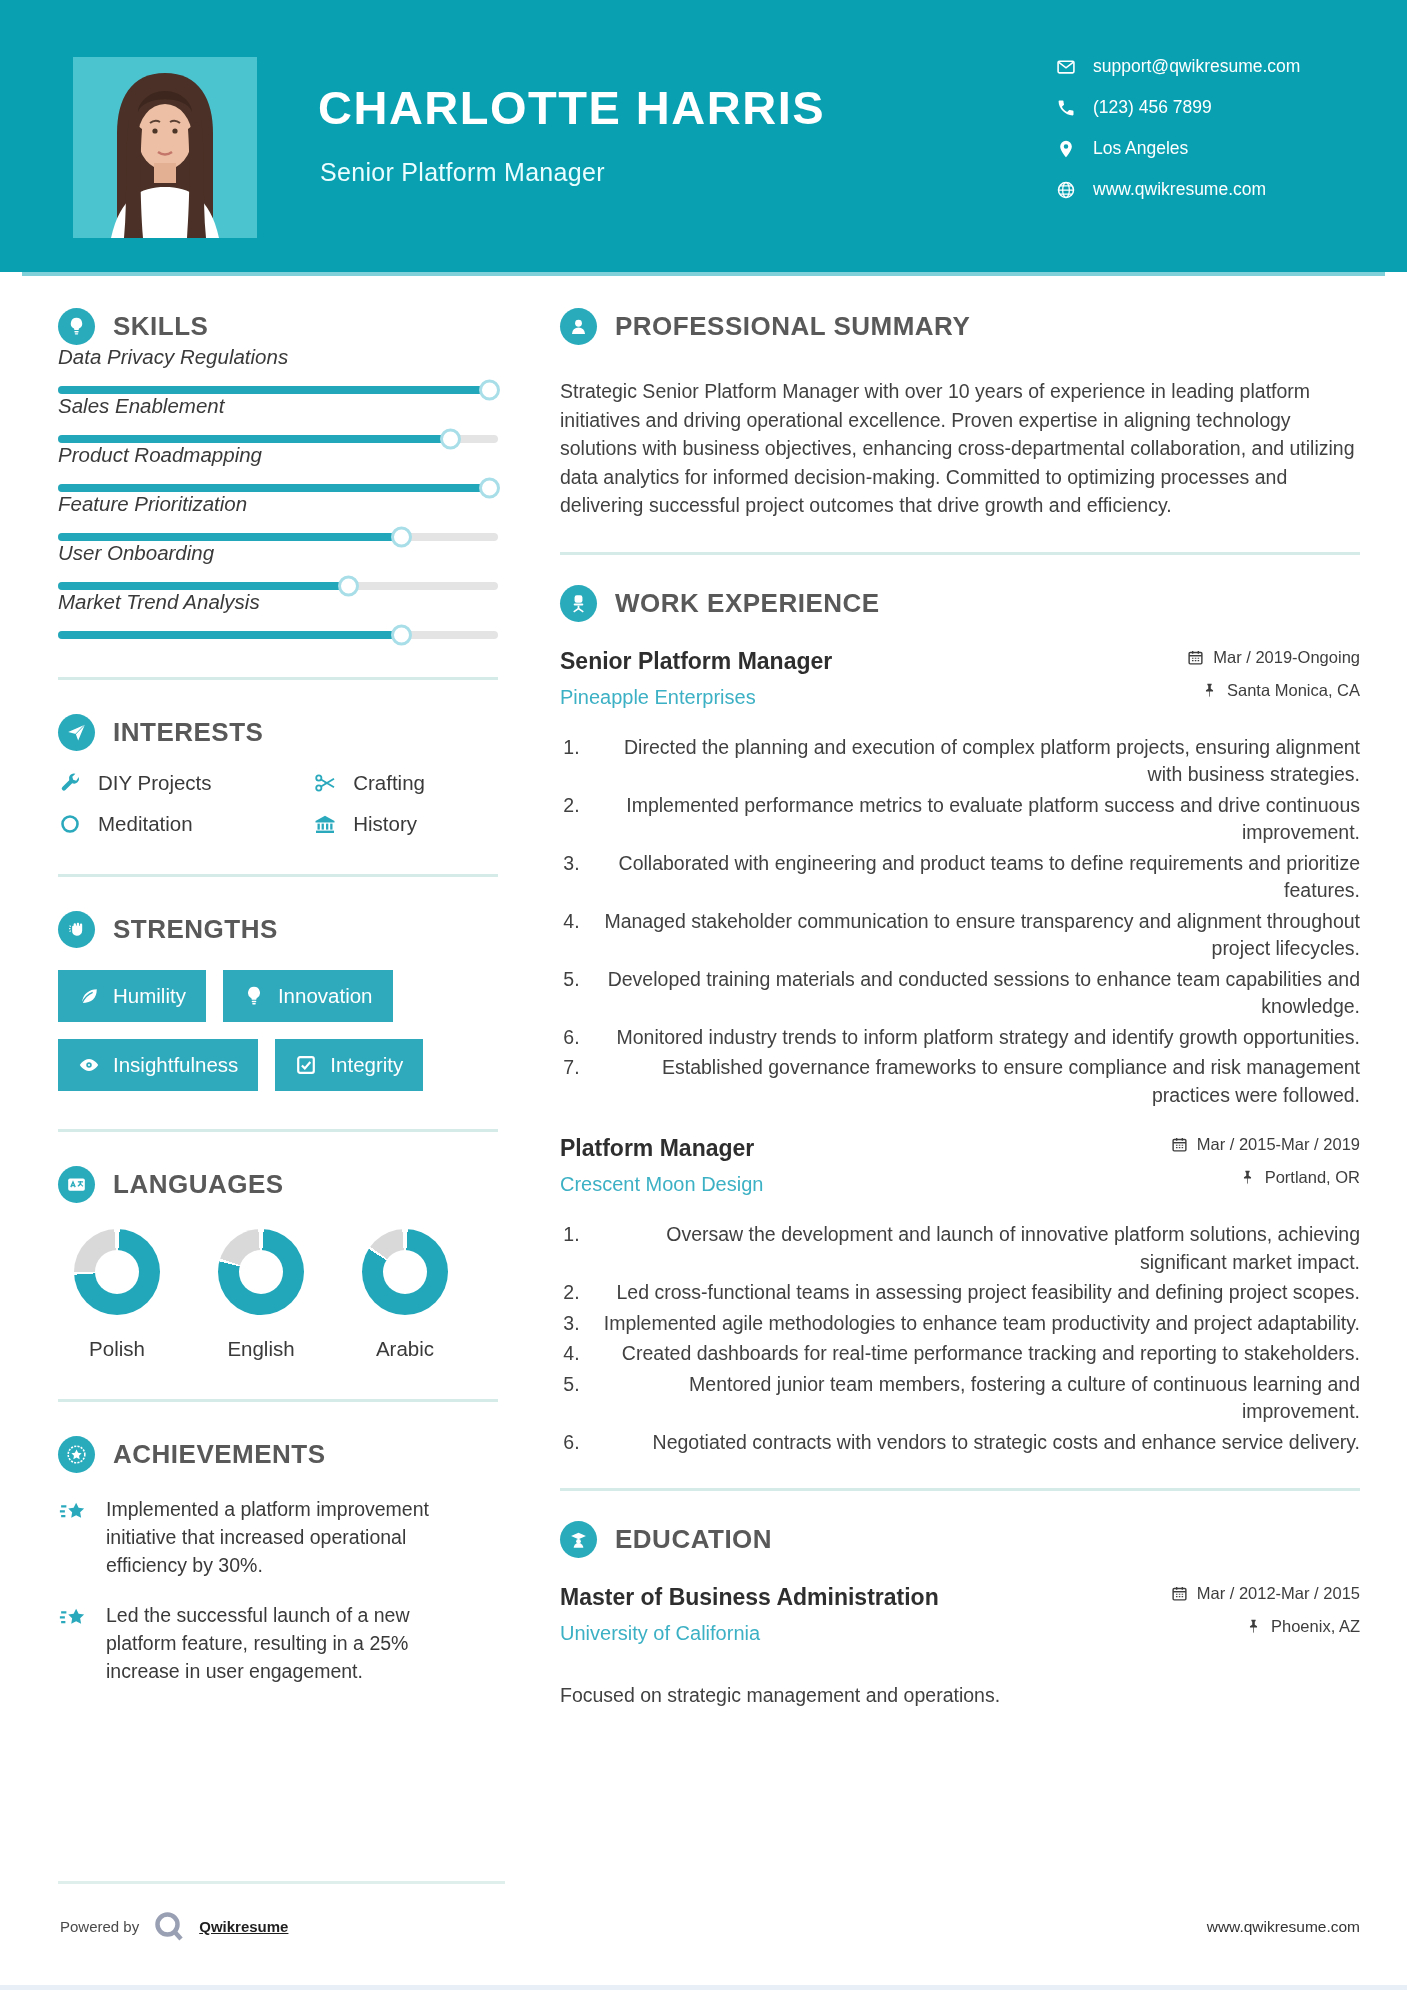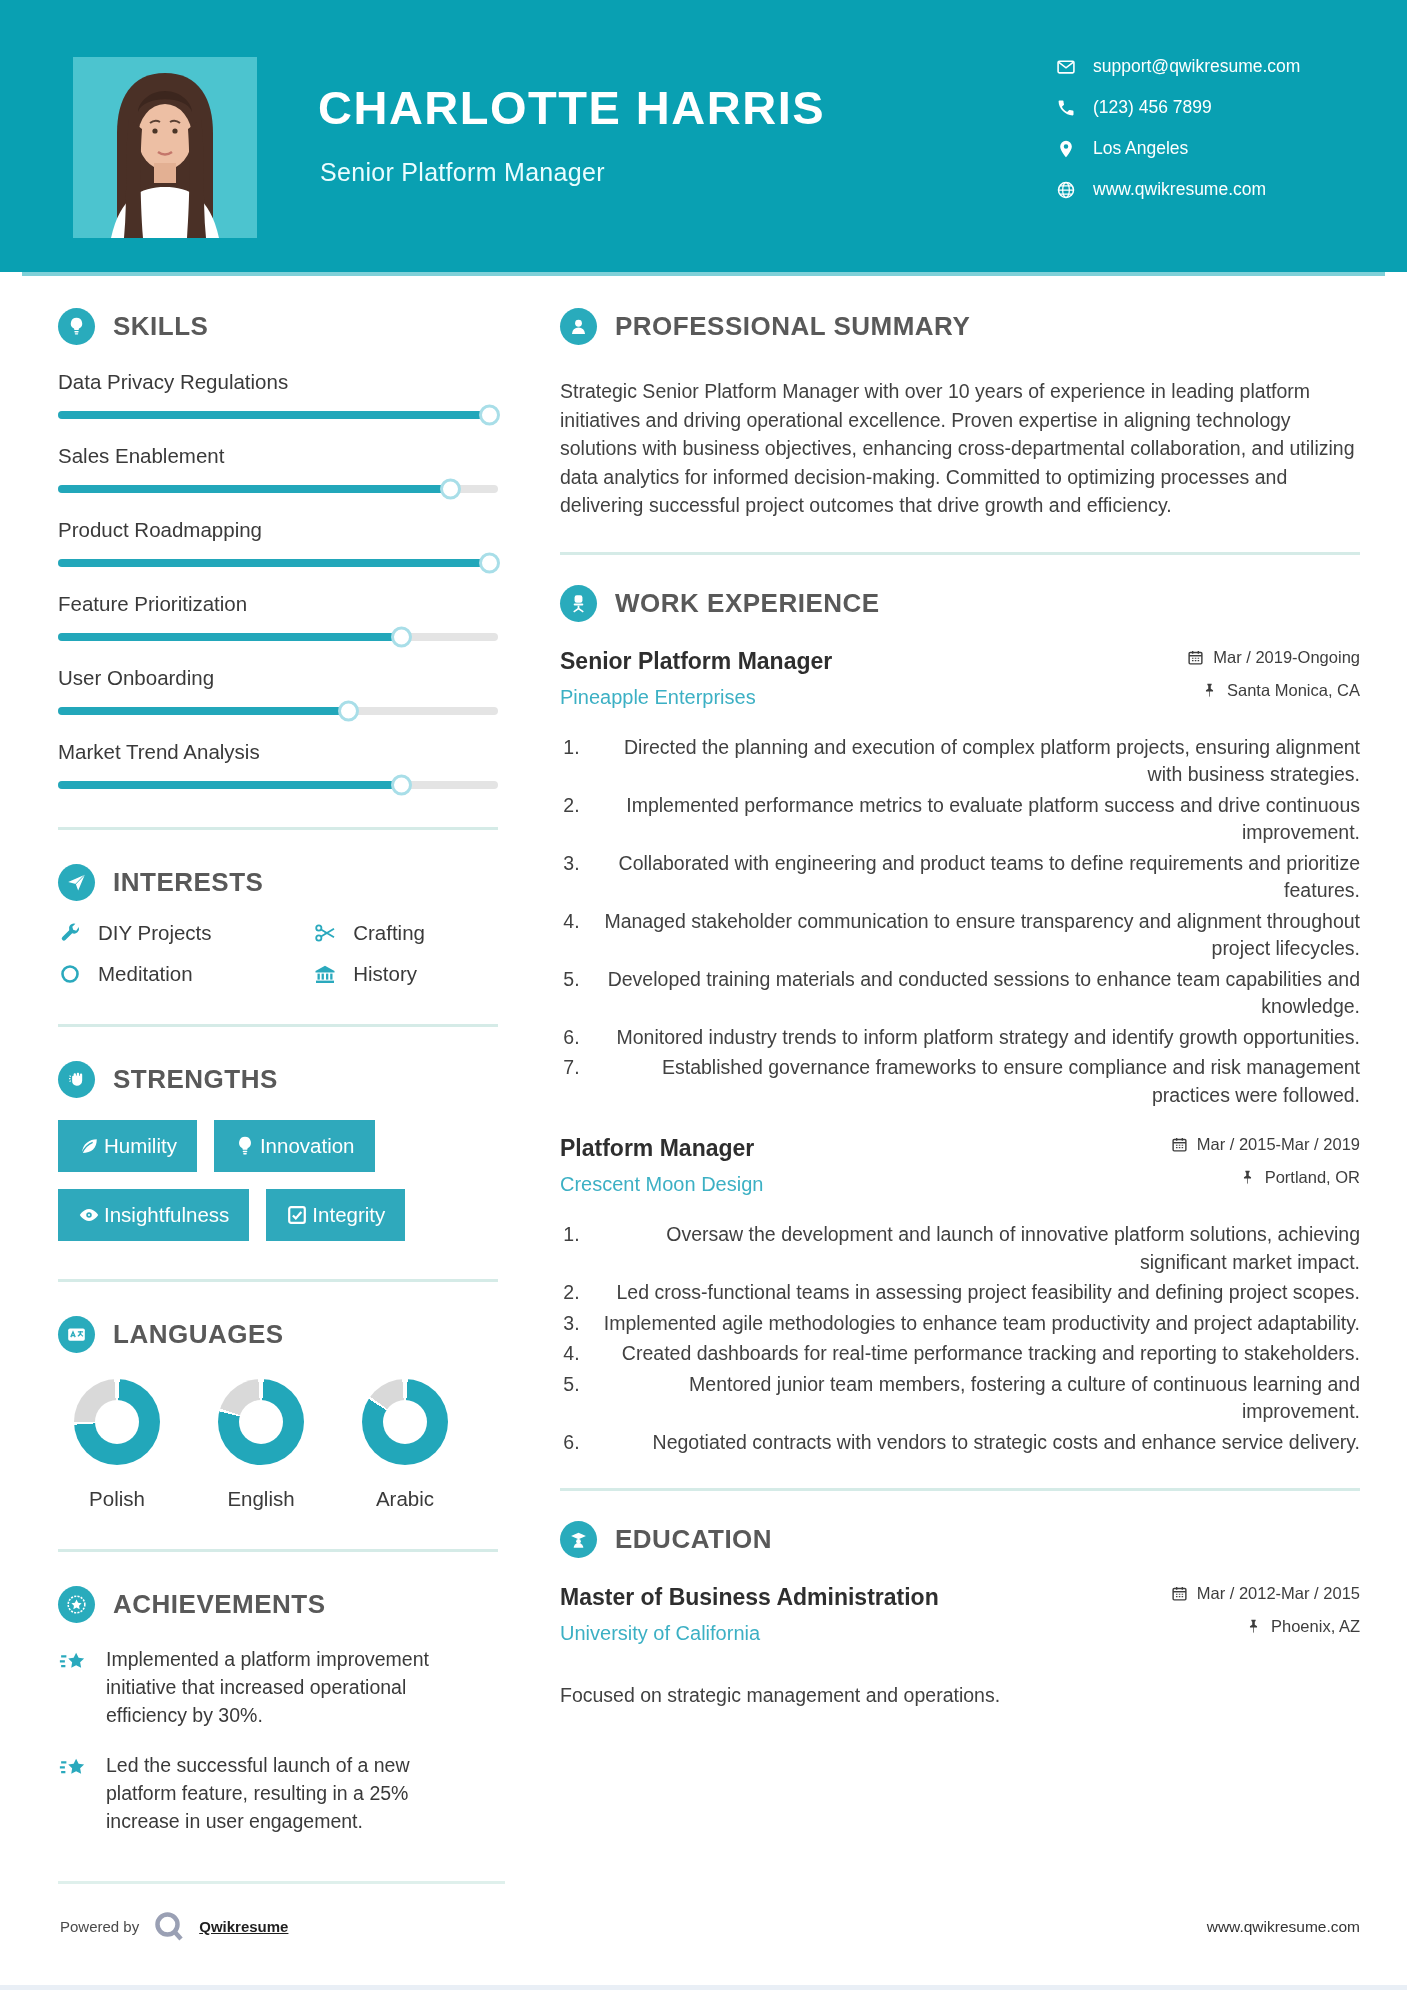--- a/index.html
+++ b/index.html
@@ -21,36 +21,36 @@
   
   .sidebar{position:absolute;left:58px;top:308px;width:440px;}
   .main{position:absolute;left:560px;top:308px;width:800px;}
   
   .sec-head{display:flex;align-items:center;gap:18px;}
   .sec-icon{width:37px;height:37px;border-radius:50%;background:#29abbc;color:#ffffff;
     display:flex;align-items:center;justify-content:center;flex:none;}
   .sec-icon svg{width:21px;height:21px;display:block;}
   .sec-title{font-size:26px;font-weight:bold;color:#595959;letter-spacing:0.5px;}
   
-  .skill{margin-top:25px;}
+  .skill{font-style:italic;}
   .skill-label{font-size:20.5px;color:#3a3a3a;}
   .slider{position:relative;margin-top:17px;height:8px;border-radius:4px;background:#e4e4e4;}
   .slider-fill{position:relative;height:100%;border-radius:4px;background:#22a7ba;}
   .slider-handle{position:absolute;right:-11px;top:50%;transform:translateY(-50%);
     width:21px;height:21px;border-radius:50%;background:#ffffff;border:3px solid #a8dee8;box-sizing:border-box;}
   .divider{height:3px;background:#d5ebe7;margin:38px 0 34px;}
   
   .interests-grid{display:grid;grid-template-columns:58% 42%;row-gap:17px;margin-top:20px;}
   .interest{display:flex;align-items:center;gap:16px;font-size:20.5px;color:#3a3a3a;}
   .ii{color:#2aa9bd;flex:none;display:flex;}
   .interest .ii{width:24px;height:24px;}
   .ii svg{width:100%;height:100%;display:block;}
   
   .strengths{display:flex;flex-wrap:wrap;gap:17px;margin-top:22px;width:430px;}
-  .strength{display:inline-flex;align-items:center;gap:4px;background:#2fa9bc;color:#ffffff;
+  .strength{display:inline-flex;align-items:center;gap:13px;background:#2fa9bc;color:#ffffff;
     font-size:20.5px;padding:14px 20px;}
   .strength .ii{width:22px;height:22px;color:#ffffff;}
   
   .langs{display:flex;gap:58px;padding-left:16px;margin-top:26px;}
   .lang{display:flex;flex-direction:column;align-items:center;gap:22px;}
   .donut{width:86px;height:86px;border-radius:50%;position:relative;}
   .donut::after{content:"";position:absolute;inset:21px;background:#ffffff;border-radius:50%;}
   .lang-label{font-size:20.5px;color:#3a3a3a;}
   
   .ach{display:flex;gap:18px;margin-top:22px;font-size:19.5px;line-height:28px;color:#3a3a3a;}

